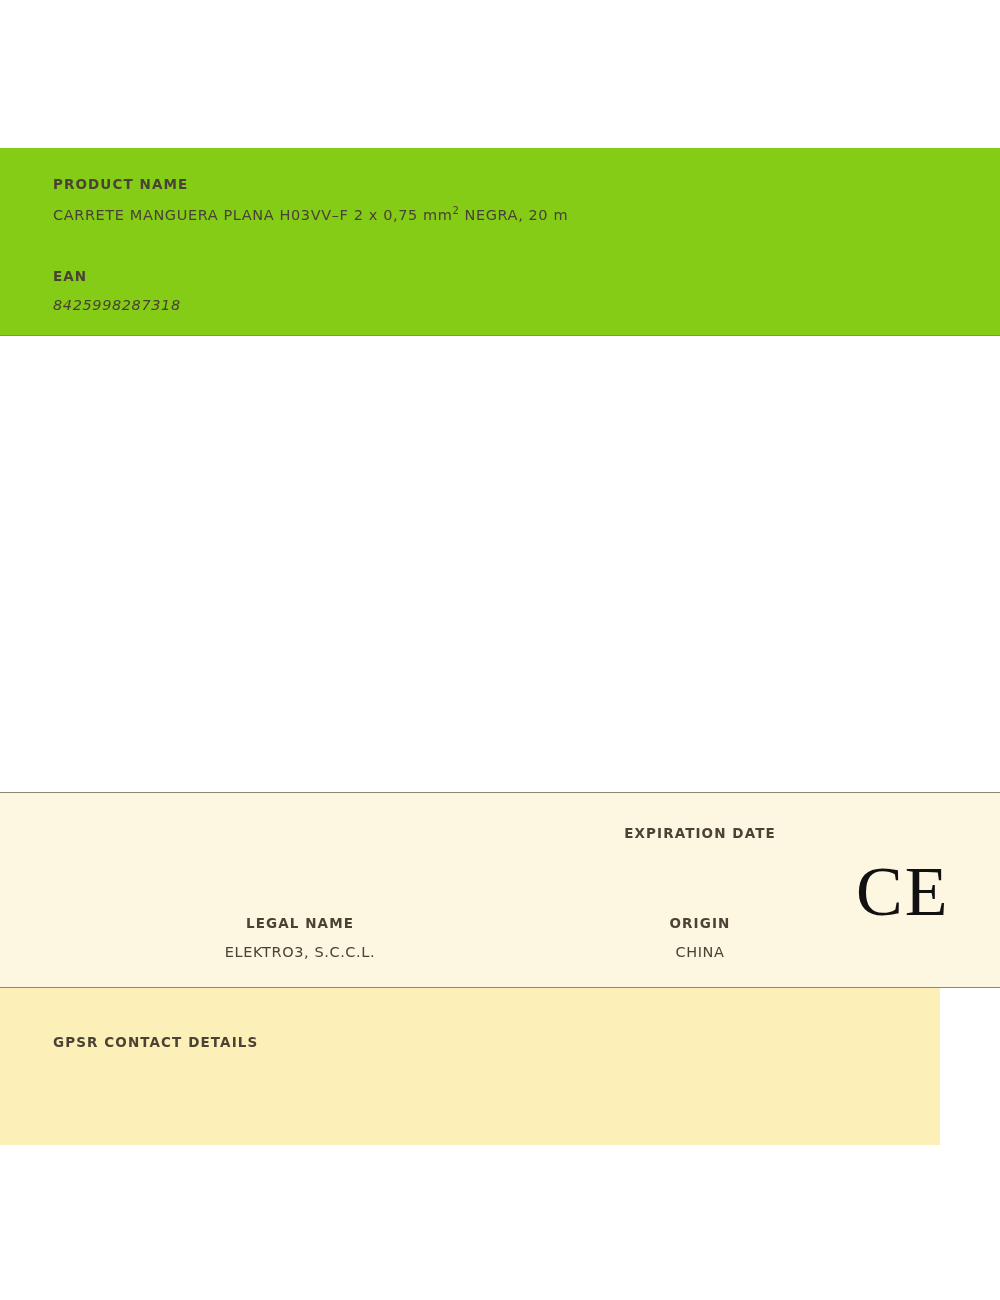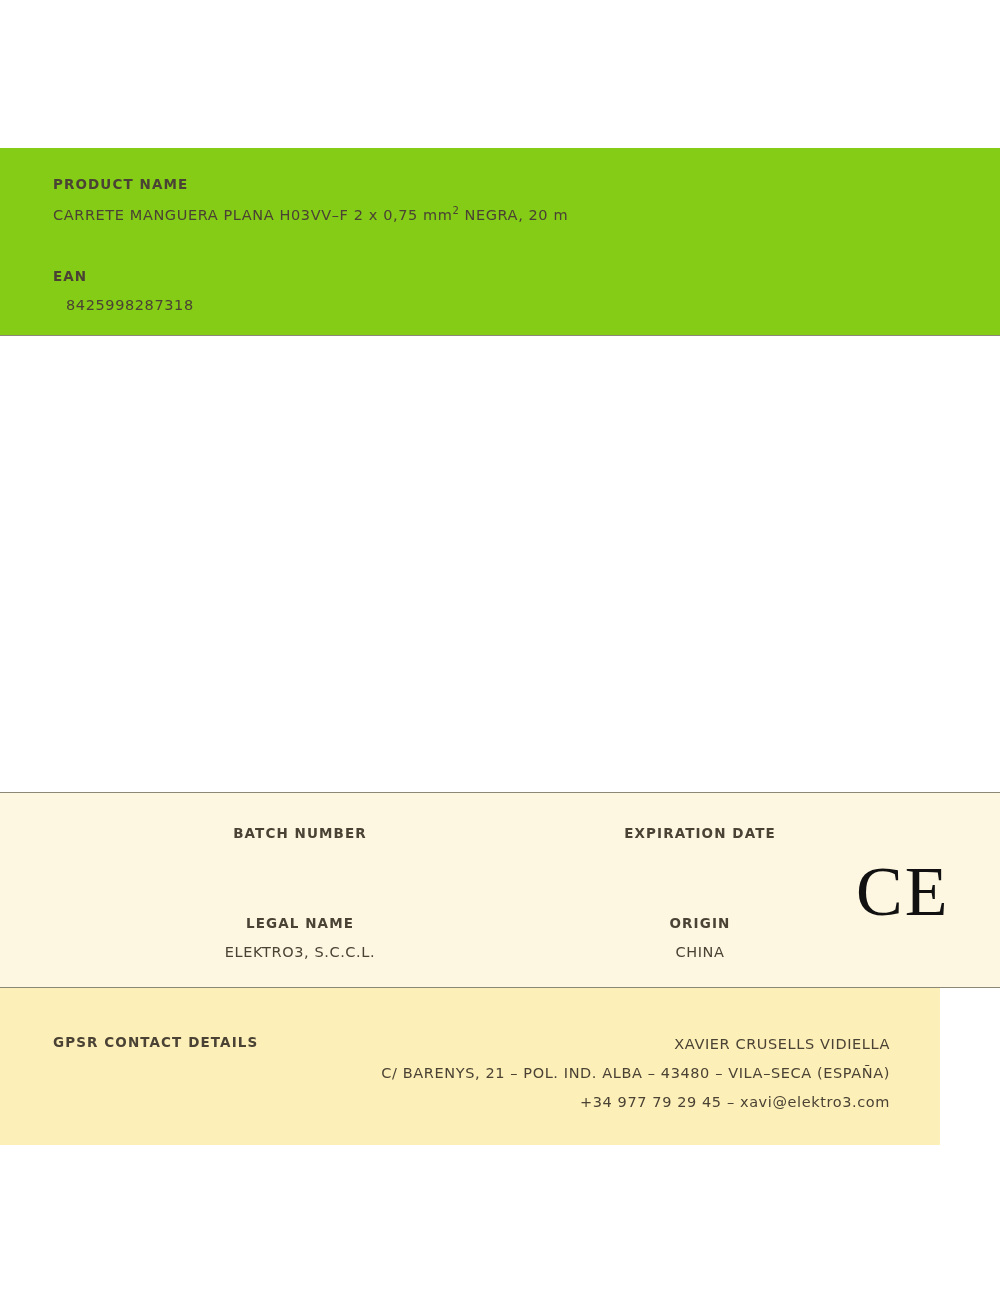--- a/index.html
+++ b/index.html
@@ -59,22 +59,23 @@
     top: 57px;
   }
   .ean-label {
     position: absolute;
     left: 53px;
     top: 120px;
     text-align: center;
   }
   .ean-value {
     position: absolute;
-    left: 66px;
+    left: 53px;
     top: 149px;
+    font-style: italic;
   }
 
   .sup {
     font-size: 10px;
     vertical-align: super;
     letter-spacing: 0.4px;
   }
 
   
   .blank-area {
@@ -178,36 +179,30 @@
       <span>CARRETE MANGUERA PLANA H03VV–F 2 x 0,75 mm</span><span class="sup">2</span><span>  NEGRA, 20 m</span>
     </div>
 
     <div class="field-label ean-label">EAN</div>
     <div class="field-value ean-value">8425998287318</div>
   </section>
 
   <div class="blank-area"></div>
 
   <section class="batch-block">
-    <div class="center-col col-left row-1 field-label">BATCH NUMBER</div>
     <div class="center-col col-left row-2 field-label">LEGAL NAME</div>
 
     <div class="center-col col-right row-1 field-label">EXPIRATION DATE</div>
     <div class="center-col col-left row-2-val field-value">ELEKTRO3, S.C.C.L.</div>
 
     <div class="center-col col-right row-2 field-label">ORIGIN</div>
     <div class="center-col col-right row-2-val field-value">CHINA</div>
   </section>
 
   <div class="ce-mark">CE</div>
 
   <section class="gpsr-block">
     <div class="gpsr-label">GPSR CONTACT DETAILS</div>
-    <div class="gpsr-lines">
-      <div>XAVIER CRUSELLS VIDIELLA</div>
-      <div>C/ BARENYS, 21 – POL. IND. ALBA – 43480 – VILA–SECA (ESPAÑA)</div>
-      <div>+34 977 79 29 45 – xavi@elektro3.com</div>
-    </div>
   </section>
 
   <div class="bottom-blank"></div>
 
 </div>
 
 </body></html>

